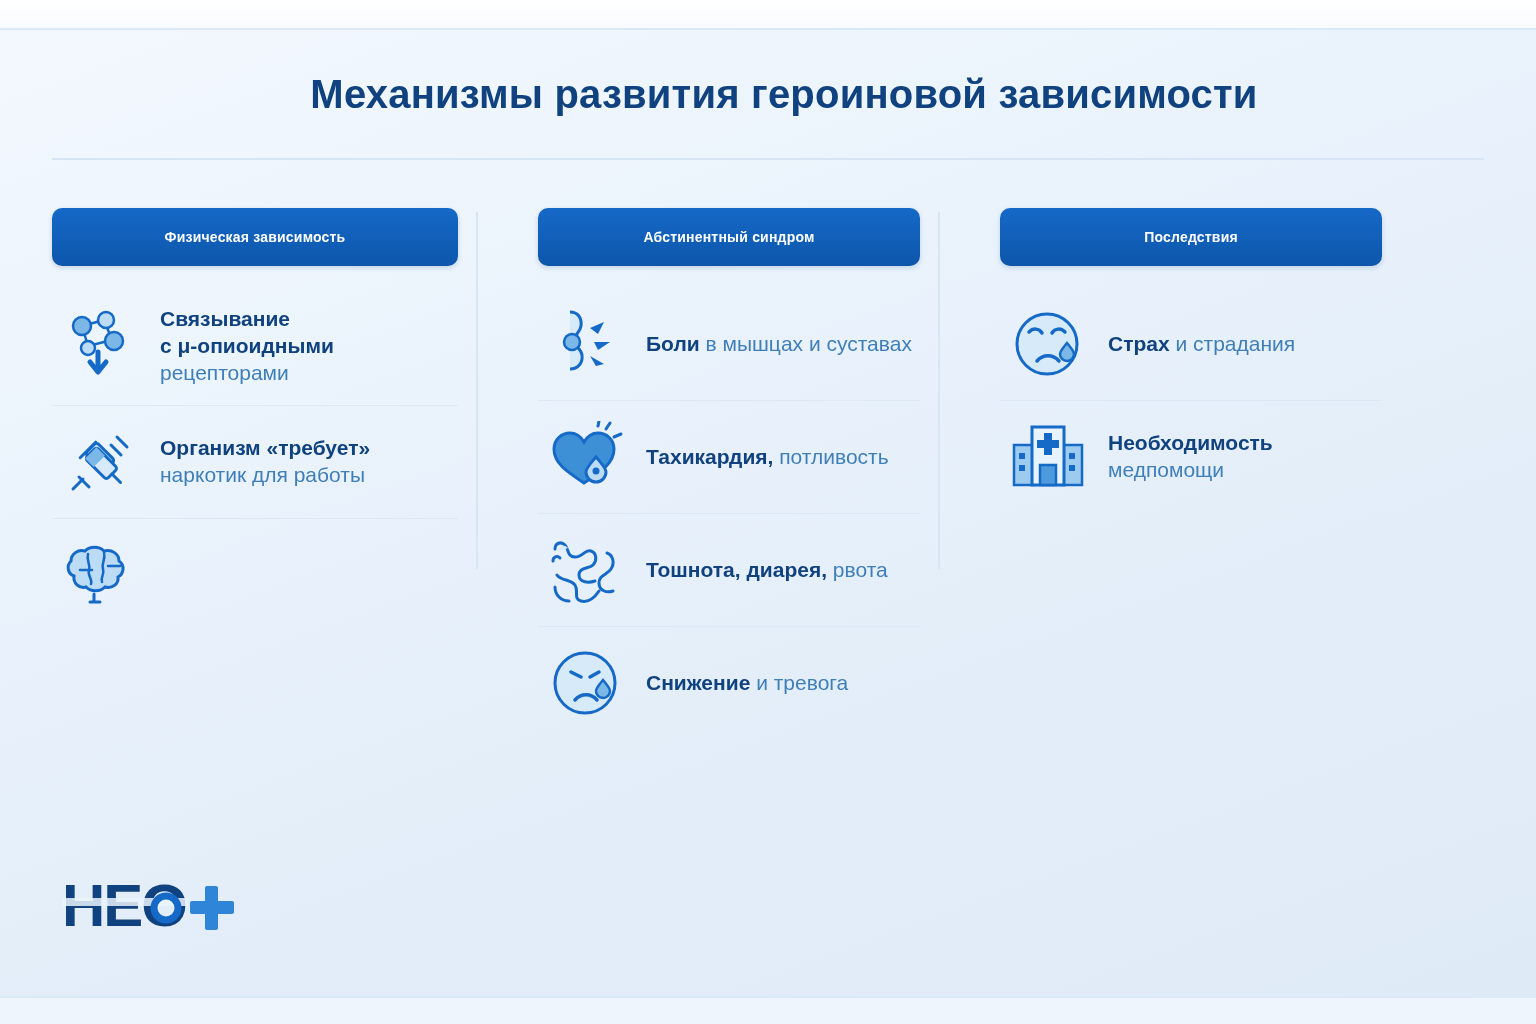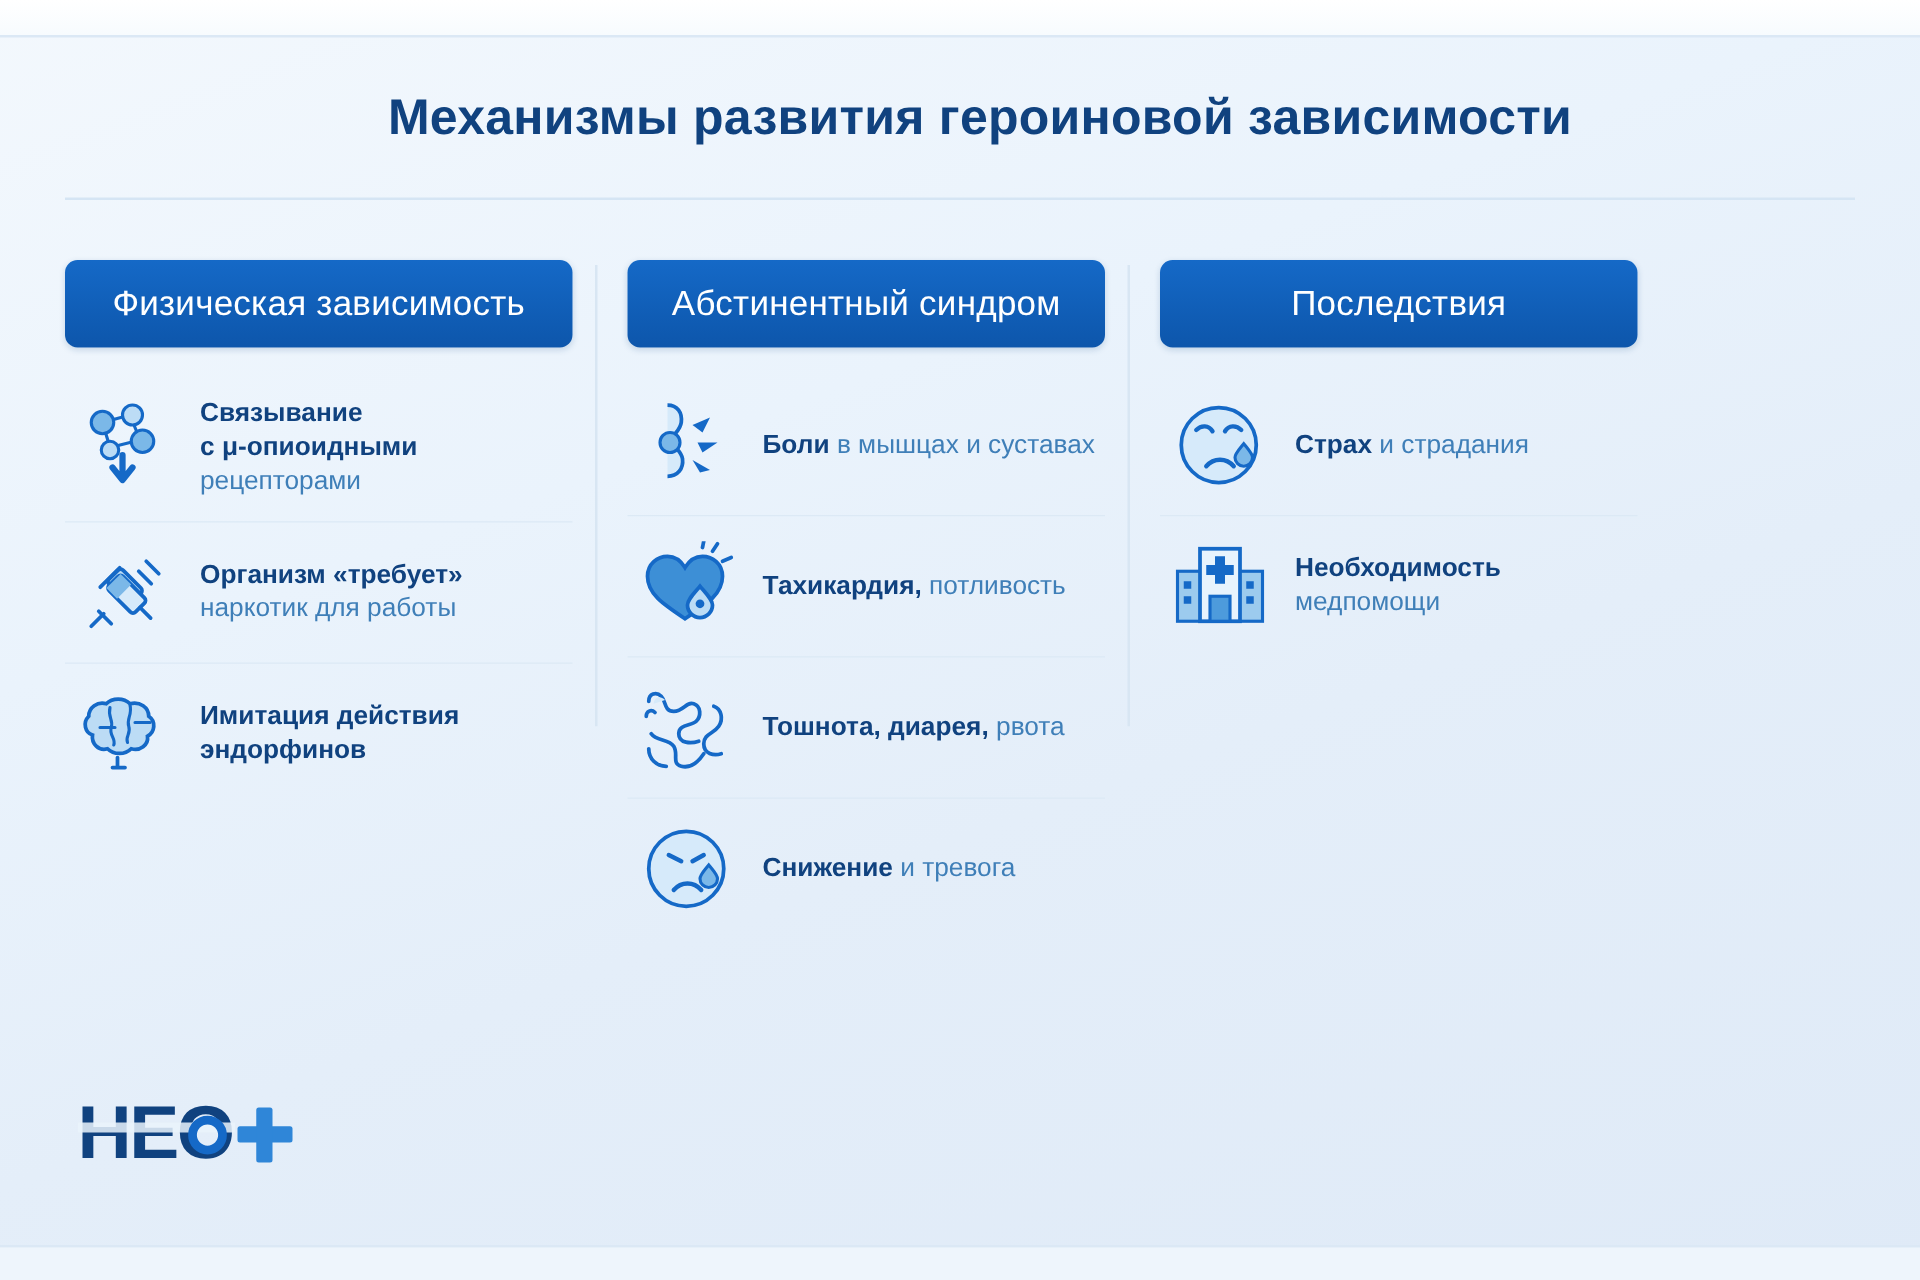--- a/index.html
+++ b/index.html
@@ -71,38 +71,39 @@
     display: flex;
     gap: 0;
   }
   .col {
     width: 424px;
     box-sizing: border-box;
     padding-right: 18px;
   }
   .col.mid, .col.right {
     padding-left: 24px;
+    margin-left: 36px;
   }
   .col-sep {
     width: 2px;
     background: #d8e6f3;
     margin: 4px 0 170px 0;
     align-self: stretch;
     flex: 0 0 2px;
   }
   .col-header {
-    height: 70px;
+    height: 58px;
     border-radius: 10px;
     background: linear-gradient(180deg, #1569c7 0%, #0d56ab 100%);
     color: #ffffff;
     display: flex;
     align-items: center;
     justify-content: center;
-    font-size: 28px;
-    font-weight: normal;
+    font-size: 14px;
+    font-weight: bold;
     box-shadow: 0 2px 5px rgba(14,70,130,0.18);
     letter-spacing: 0.2px;
   }
   .items {
     margin-top: 22px;
   }
   .item {
     display: flex;
     align-items: center;
     gap: 16px;
@@ -215,24 +216,20 @@
           </span>
         </div>
 
         <div class="item">
           <span class="icon">
             <svg width="80" height="66" viewBox="0 0 80 66">
               <path d="M14 34c-6-2-8-10-3-15 0-7 7-12 14-10 5-5 14-5 19 0 8-2 15 3 15 10 6 4 5 13-1 16 1 7-6 12-13 10-5 5-14 5-19 0-7 2-13-4-12-11z" fill="#bcdcf5" stroke="#1569c7" stroke-width="3"></path>
               <path d="M28 12c-2 8 3 10 1 16s4 9 2 14M44 10c2 8-3 11-1 17s-3 8-1 13M20 28h12M48 24h12" fill="none" stroke="#1569c7" stroke-width="2.5" stroke-linecap="round"></path>
               <path d="M34 52v8M30 60h10" stroke="#1569c7" stroke-width="3" stroke-linecap="round" fill="none"></path>
             </svg>
-          </span>
-          <span class="label">
-            <b>Имитация действия</b><br>
-            <b>эндорфинов</b>
           </span>
         </div>
 
 
       </div>
     </div>
 
     <div class="col-sep"></div>
 
     <div class="col mid">

